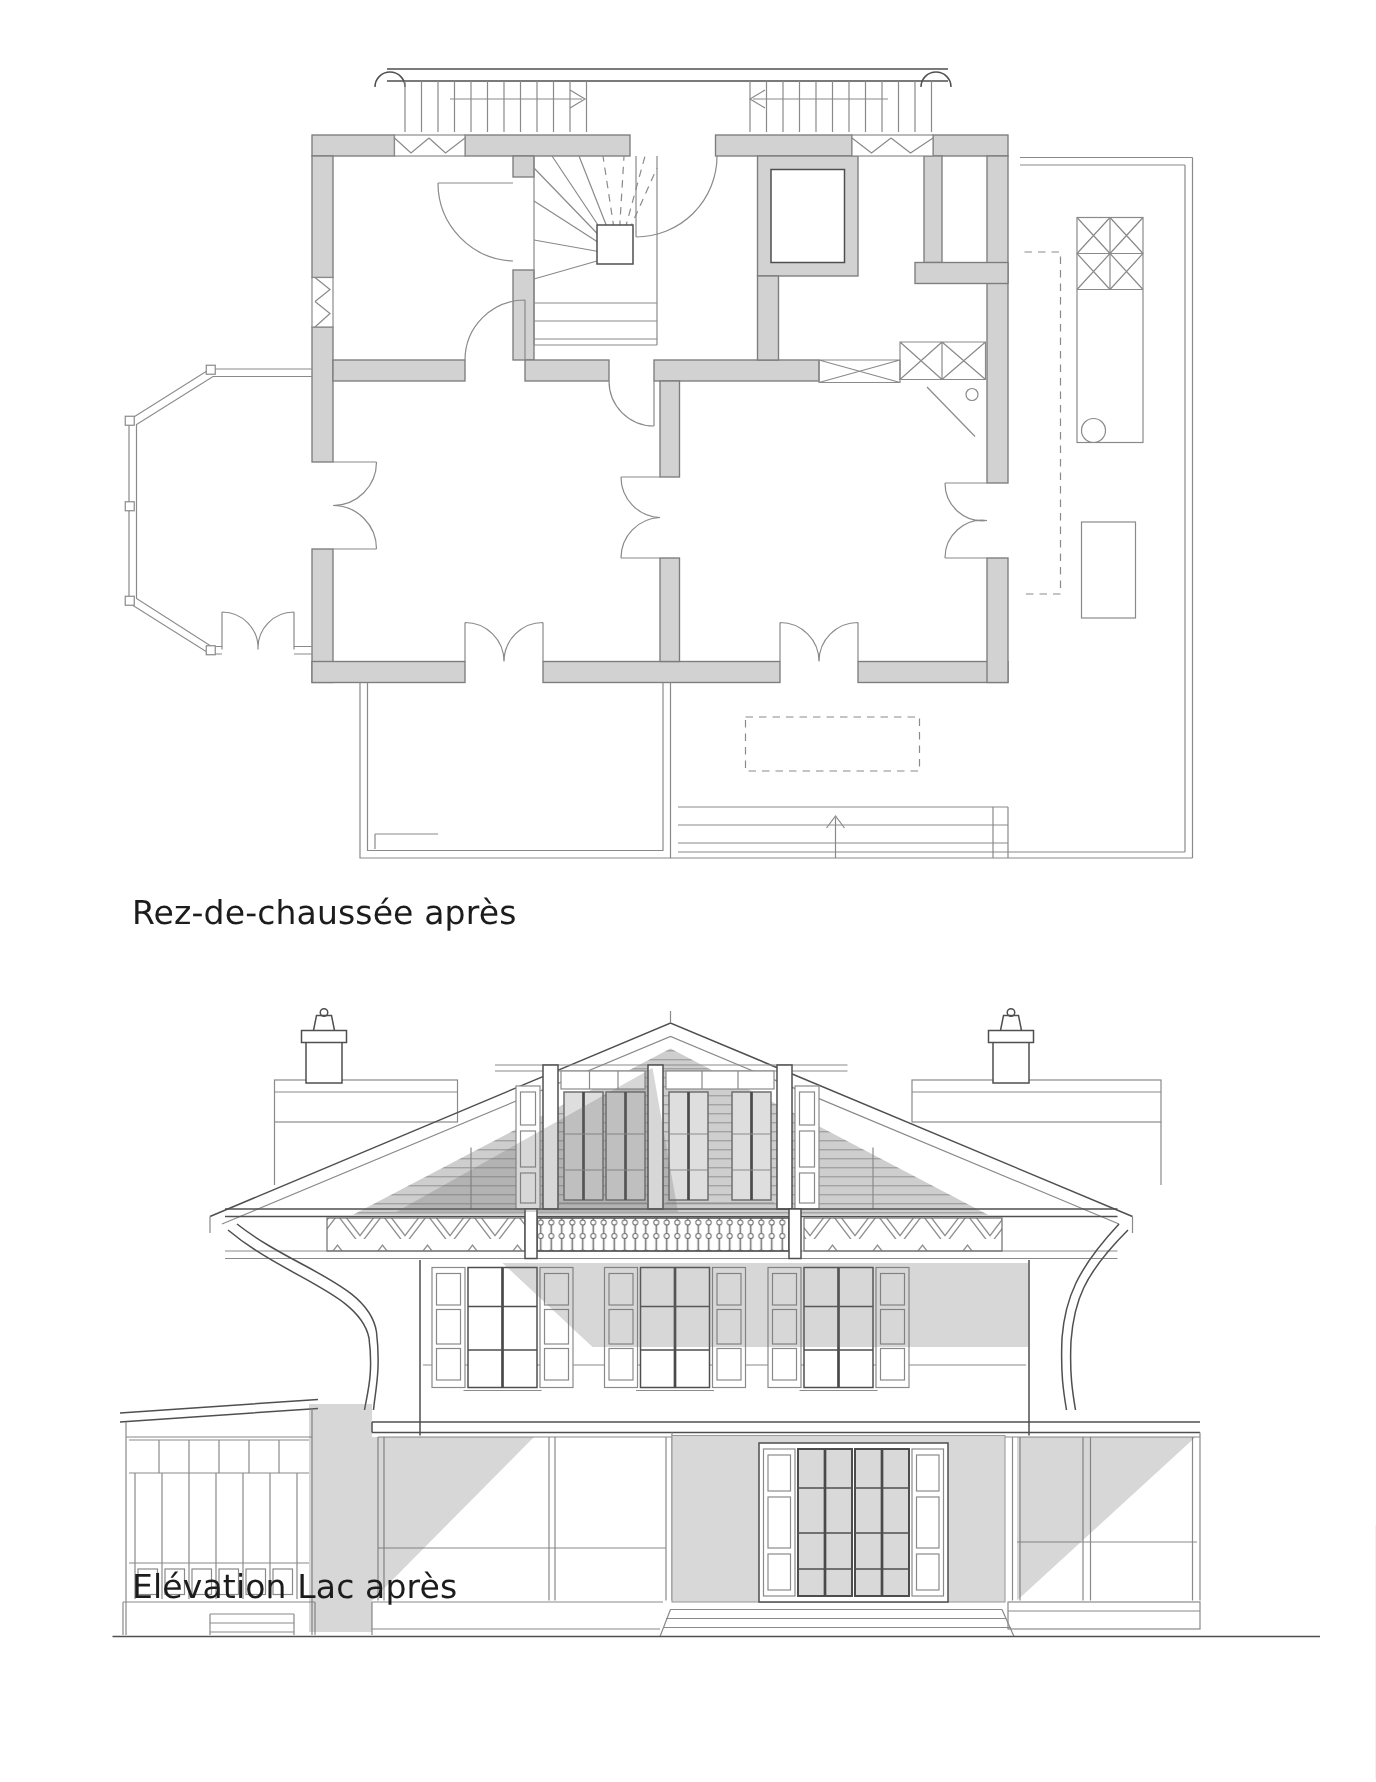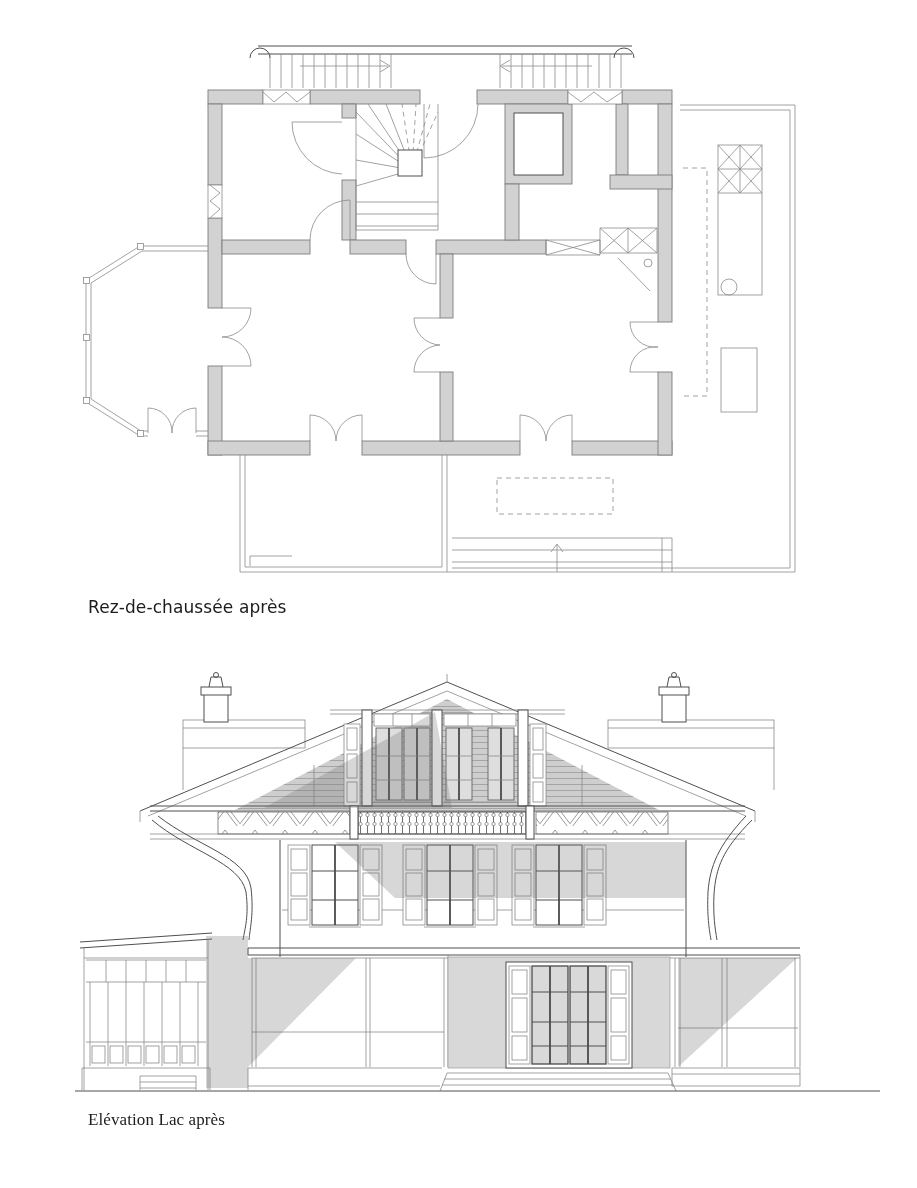--- a/index.html
+++ b/index.html
@@ -6,23 +6,23 @@
     --line:#4f4f4f; --line-light:#8a8a8a; --wall:#d2d2d2; --wall-edge:#7d7d7d;
     --paper:#ffffff; --ink:#1c1c1c; --shadow:rgba(110,110,110,.28);
   }
   html,body{margin:0;padding:0;background:#e8e8e8;}
   .sheet{position:relative;width:917px;height:1188px;background:var(--paper);margin:0 auto;
          font-family:"DejaVu Sans","Liberation Sans",sans-serif;overflow:hidden;}
   figure{margin:0;}
   .fig-svg{position:absolute;left:0;}
   #plan-svg{top:0;}
   #elev-svg{top:670px;}
-  .caption{position:absolute;left:88px;font-size:17px;color:var(--ink);letter-spacing:.1px;}
+  .caption{position:absolute;left:88px;font-size:22px;color:var(--ink);letter-spacing:.1px;}
   #plan-caption{top:597px;}
-  #elev-caption{top:1110px;font-family:Liberation Serif, serif;}
+  #elev-caption{top:1046px;}
   
   .s1{stroke:var(--line);stroke-width:1;fill:none;stroke-linecap:butt;}
   .s2{stroke:var(--line-light);stroke-width:.8;fill:none;}
   .wl{fill:var(--wall);stroke:var(--wall-edge);stroke-width:.9;}
   .wh{fill:#fff;stroke:var(--line);stroke-width:1;}
   .whl{fill:#fff;stroke:var(--line-light);stroke-width:.8;}
   .dk{stroke:#4a4a4a;stroke-width:1.8;fill:none;}
   .gl{fill:#dedede;stroke:#6f6f6f;stroke-width:1;}
   .lf{fill:#d9d9d9;stroke:#4a4a4a;stroke-width:1.3;}
   .blk{fill:#d8d8d8;stroke:#9a9a9a;stroke-width:.7;}

